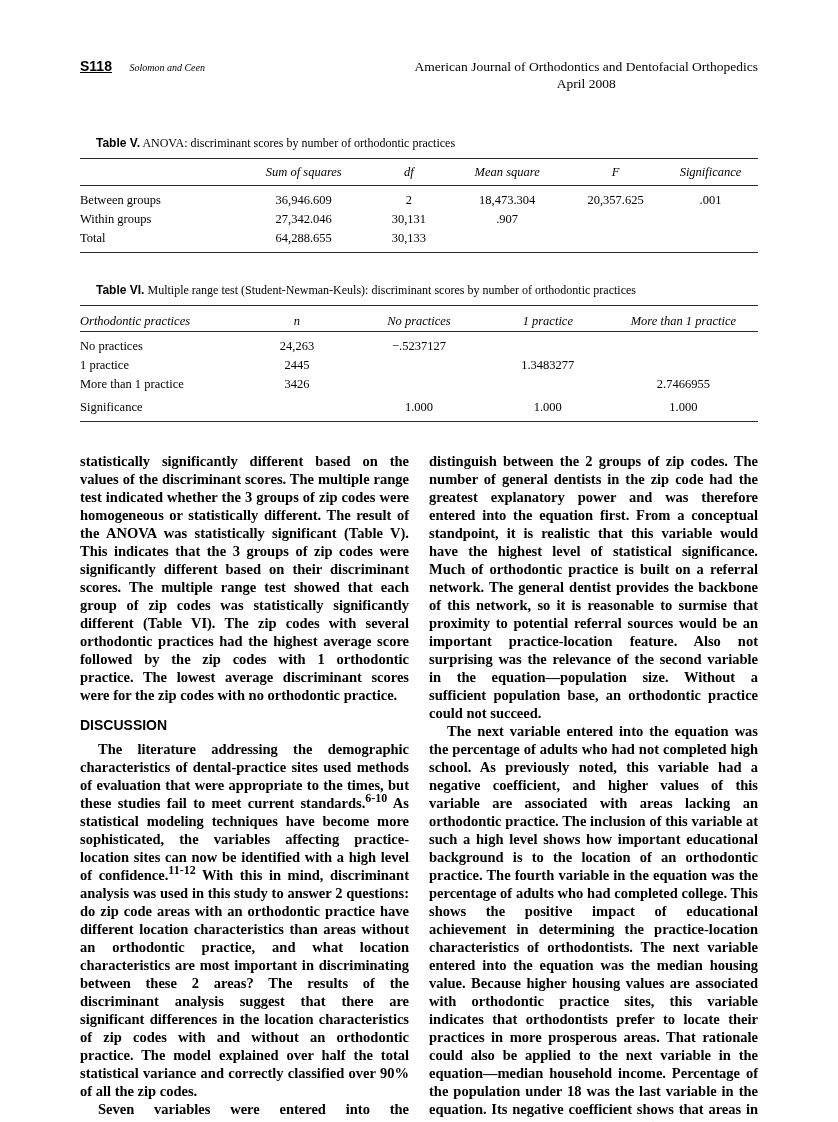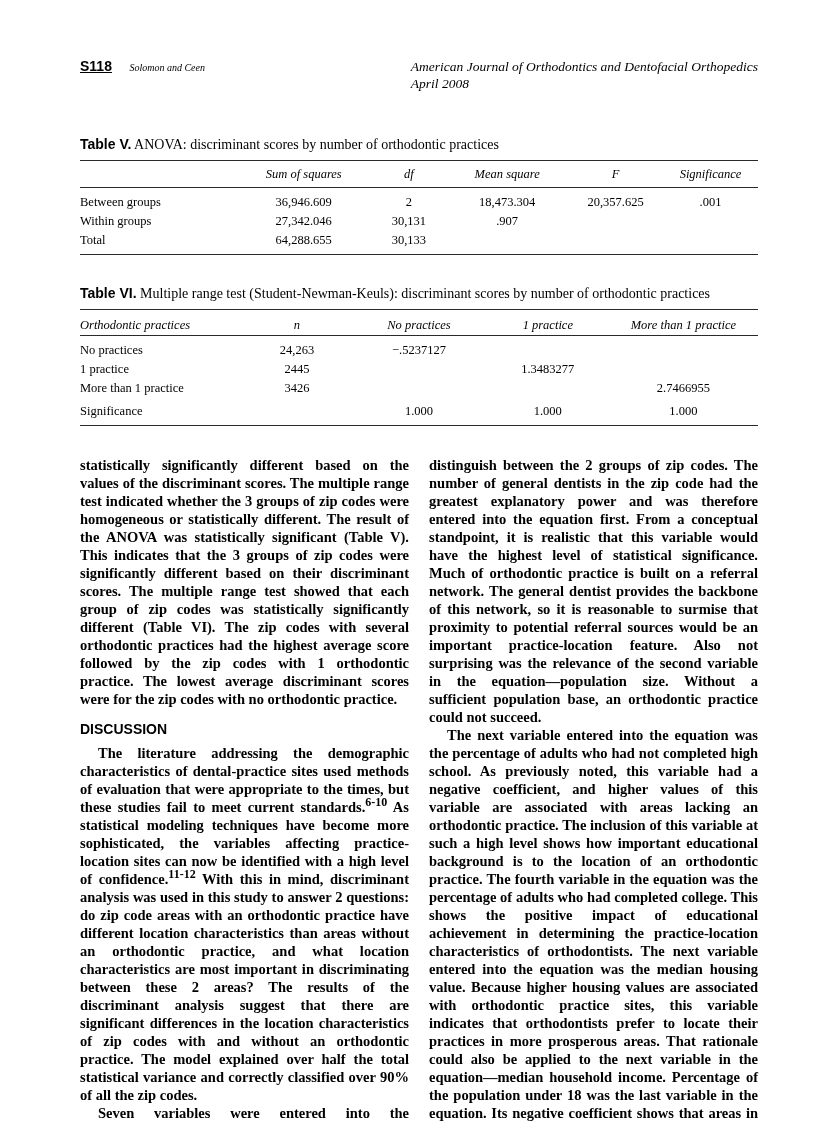--- a/index.html
+++ b/index.html
@@ -12,24 +12,24 @@
     padding:58px 80px 0 80px;
     font-family:"Liberation Serif", serif;
     color:#000;
     overflow:hidden;
   }
   
   .runhead { display:flex; justify-content:space-between; align-items:flex-start; }
   .runhead-left { font-size:14px; }
   .pgnum { font-family:"Liberation Sans", sans-serif; font-weight:bold; font-size:14px;text-decoration:underline; }
   .authors { font-style:italic; margin-left:14px; font-size:10px; }
-  .runhead-right { text-align:left; font-style:italic; font-size:13.5px; line-height:17px; }
+  .runhead-right { text-align:center; font-size:13.5px; line-height:17px; }
 
   
-  .tbl-caption { font-size:14px; margin:0 0 7px 0; }
+  .tbl-caption { font-size:12px; margin:0 0 7px 16px; }
   .tbl-label { font-family:"Liberation Sans", sans-serif; font-weight:bold; }
   .cap-v { margin-top:44px; }
   .cap-vi { margin-top:30px; }
 
   
   table.tbl { width:100%; border-collapse:collapse; font-size:12.5px; table-layout:fixed; }
   .tbl th, .tbl td { padding:2px 4px; text-align:center; font-weight:normal; vertical-align:bottom; }
   .tbl th { font-style:italic; }
   .tbl .cl { text-align:left; padding-left:0; }
   .tbl tbody tr:first-child td { padding-top:7px; }

